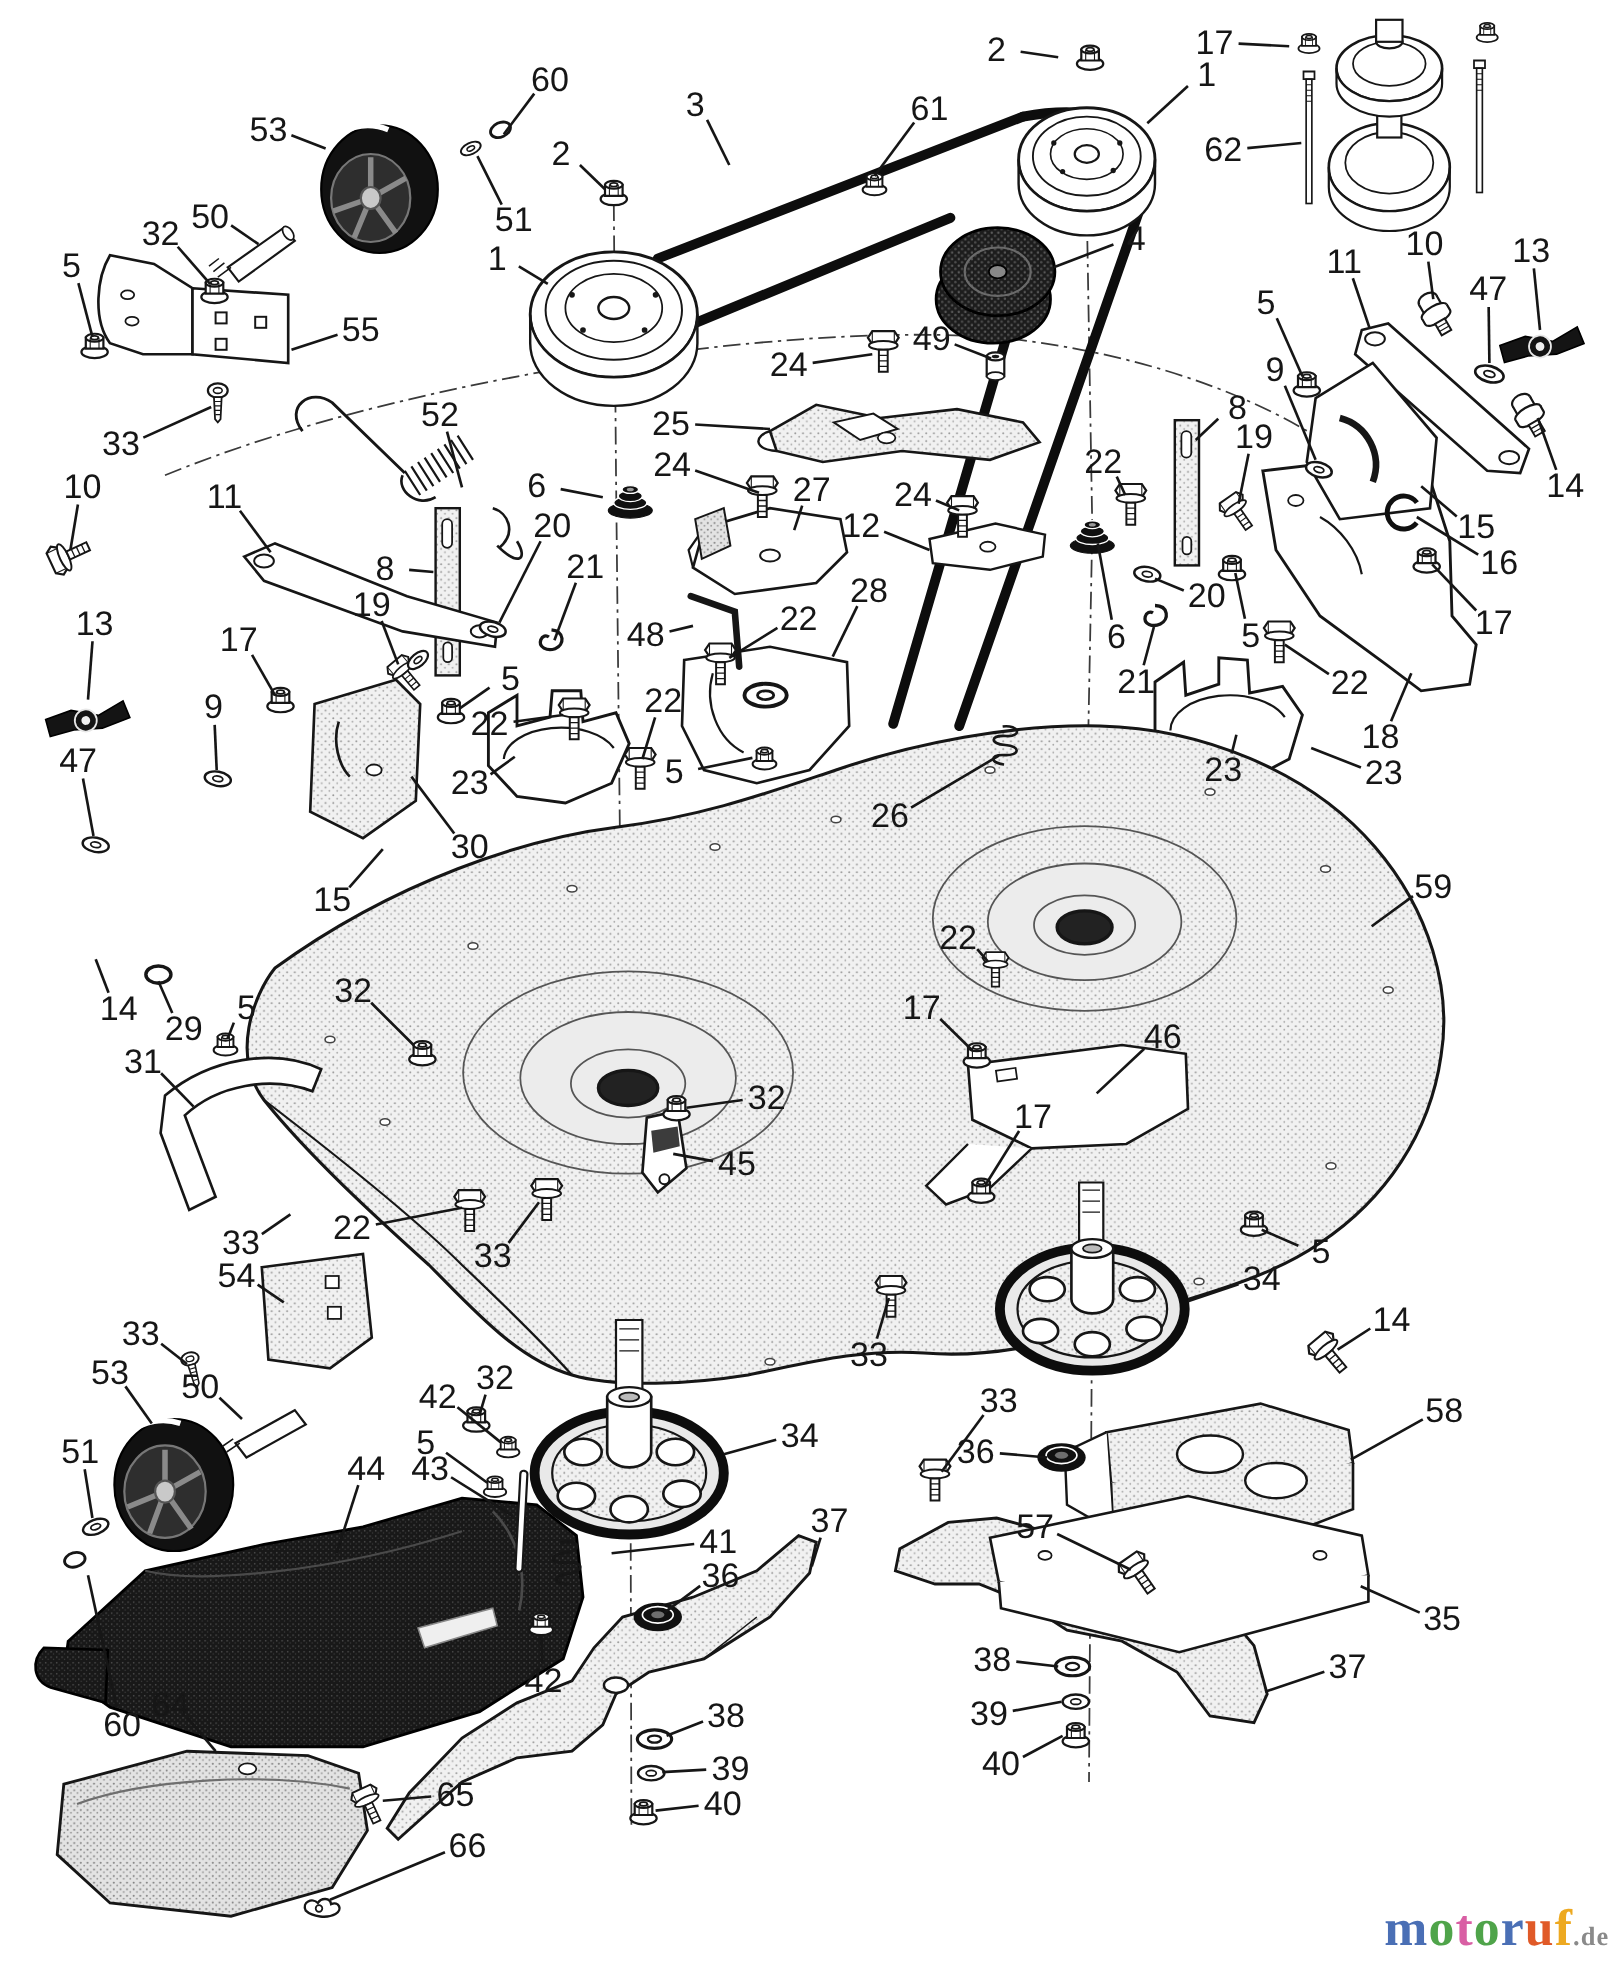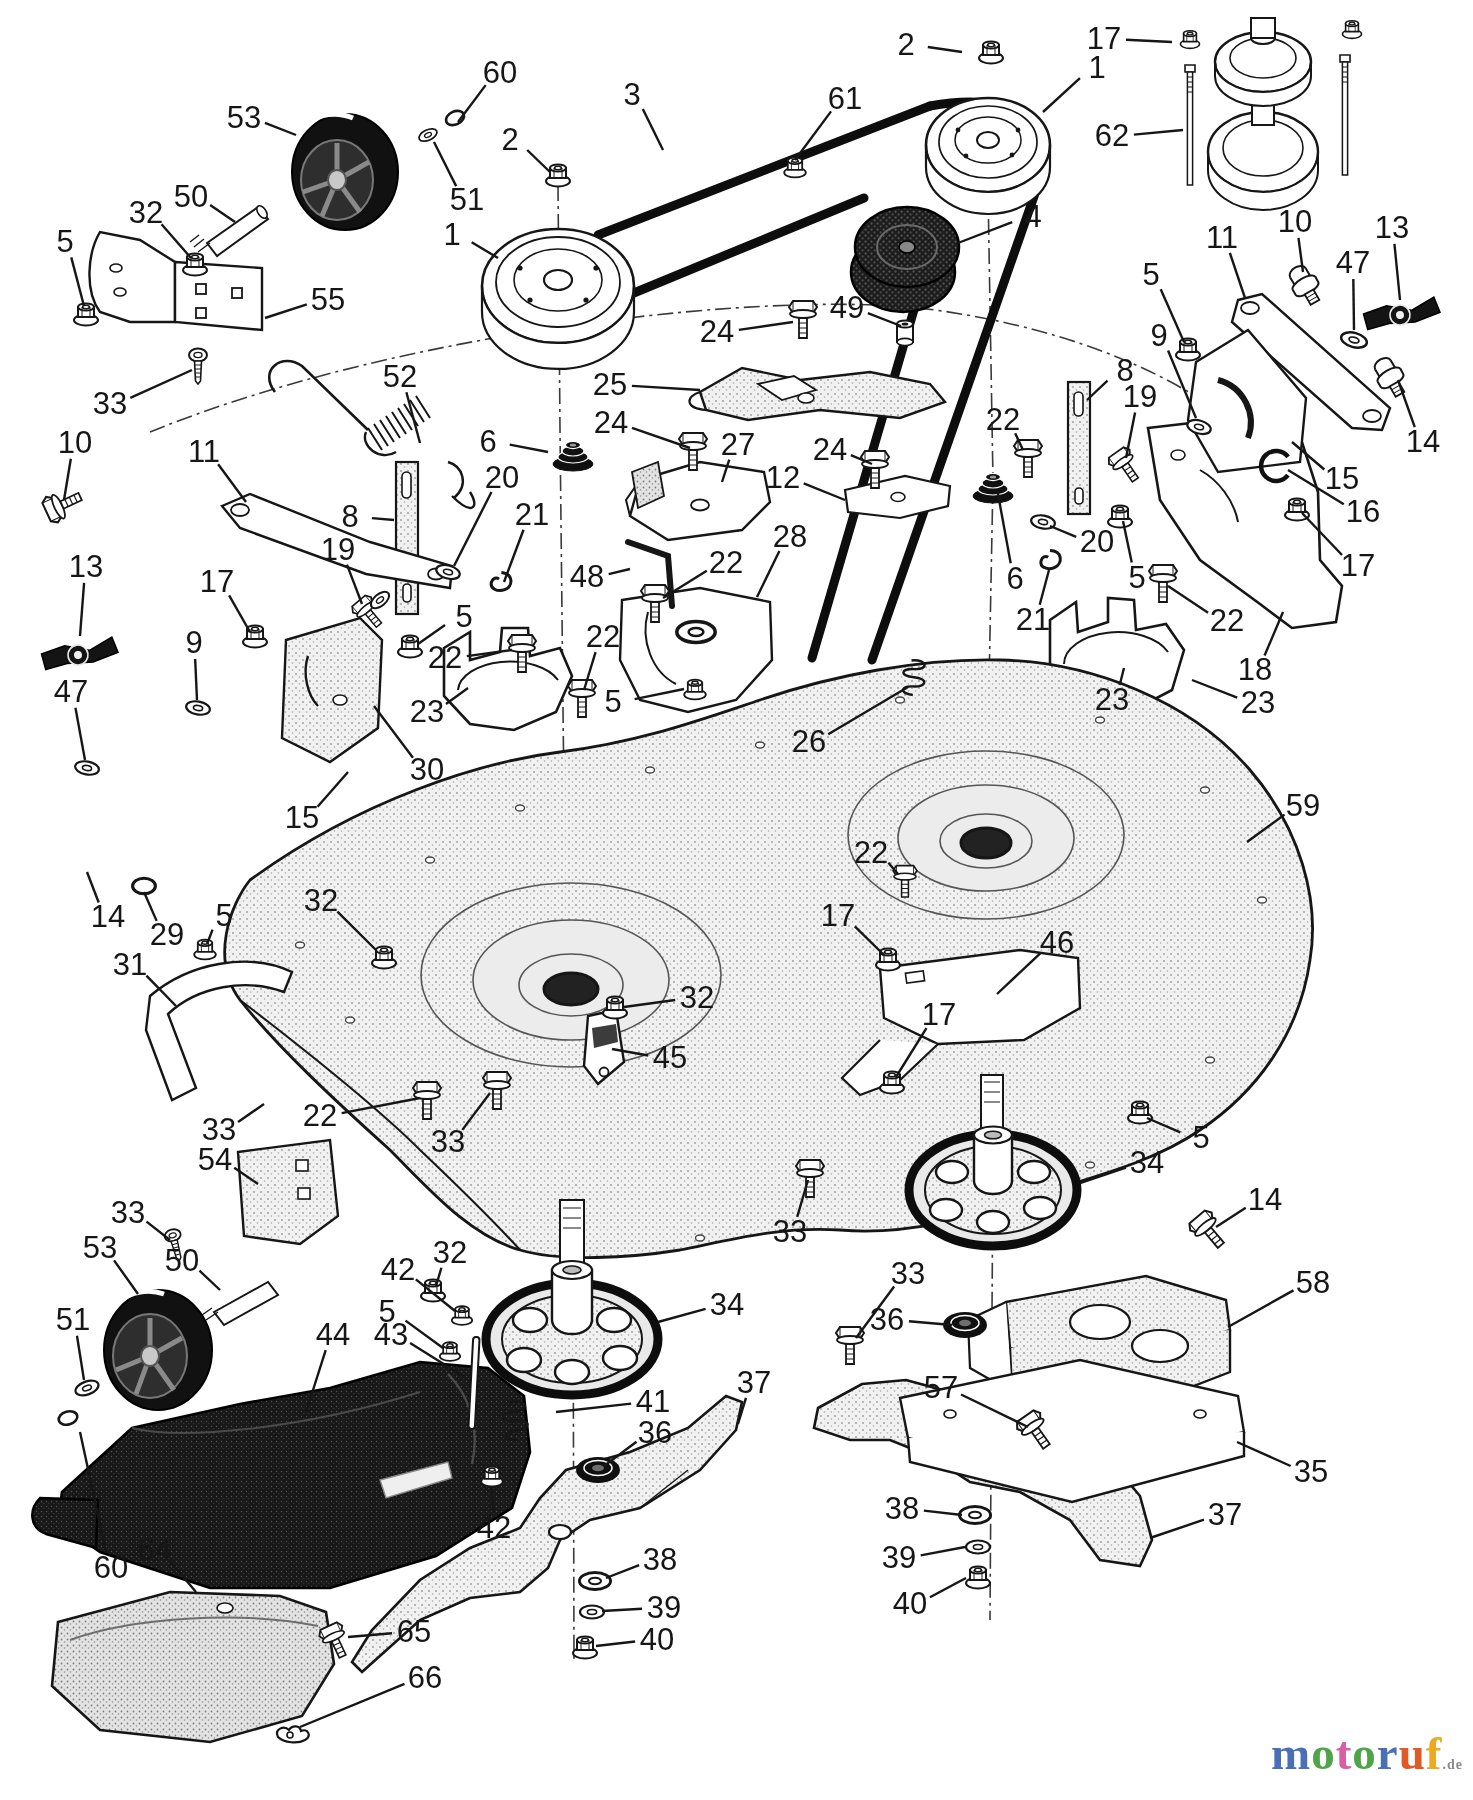--- a/index.html
+++ b/index.html
@@ -2,21 +2,21 @@
 <html><head>
 <meta charset="utf-8">
 <style>
   html,body{margin:0;padding:0;background:#fff;}
   #page{position:relative;width:1473px;height:1800px;background:#ffffff;overflow:hidden;
         font-family:"Liberation Sans",sans-serif;}
   svg{position:absolute;left:0;top:0;}
   .callout-text{font-family:"Liberation Sans",sans-serif;font-size:31px;fill:#161616;}
   #watermark{position:absolute;right:10px;bottom:20px;
              font-family:"Liberation Serif",serif;font-weight:700;font-size:47px;letter-spacing:1px;}
-  #watermark .suffix{font-size:14px;font-weight:700;}
+  #watermark .suffix{font-size:24px;font-weight:700;}
 </style>
 </head>
 <body>
 
 <div id="page">
 <svg width="1473" height="1800" viewBox="0 0 1473 1800">
   <defs>
     <pattern id="stip" width="7" height="7" patternUnits="userSpaceOnUse">
       <rect width="7" height="7" fill="#f1f1f1"></rect>
           <circle cx="2" cy="2" r="0.9" fill="#9a9a9a"></circle>

